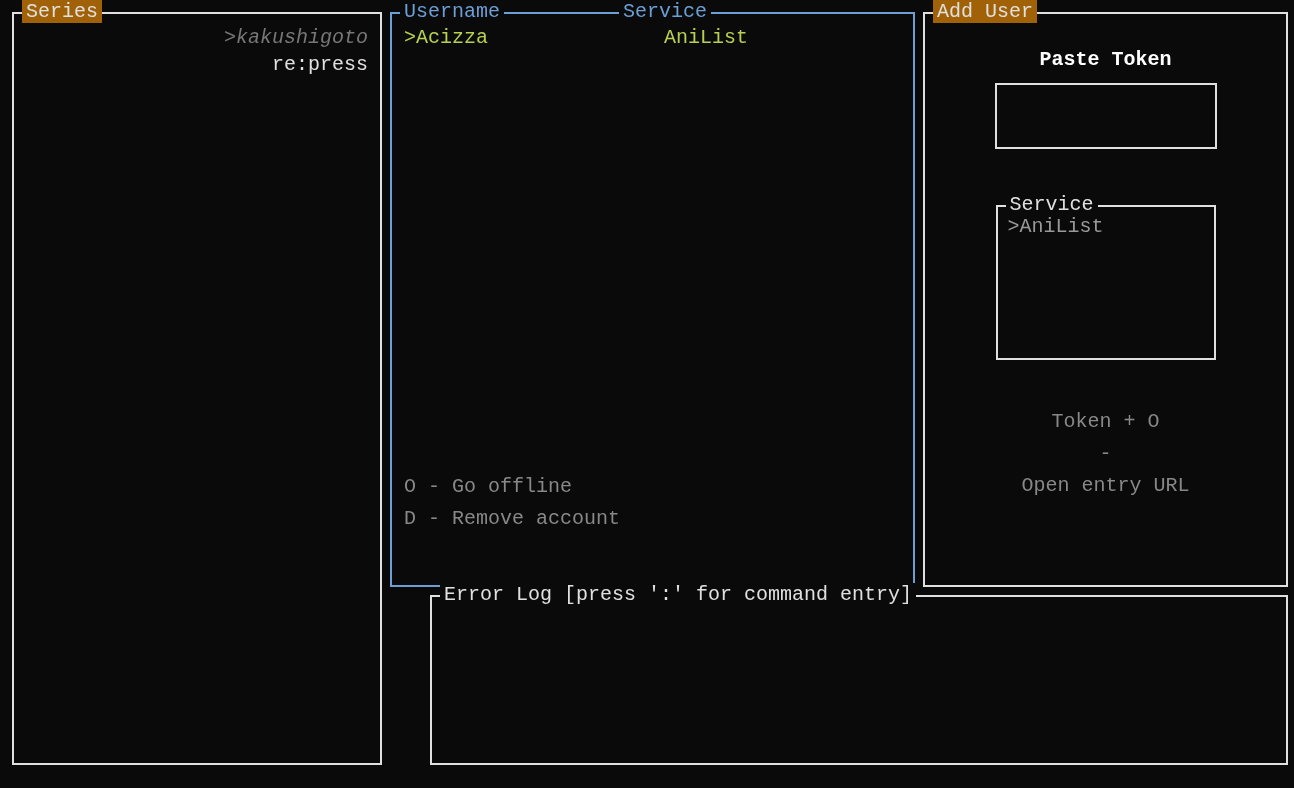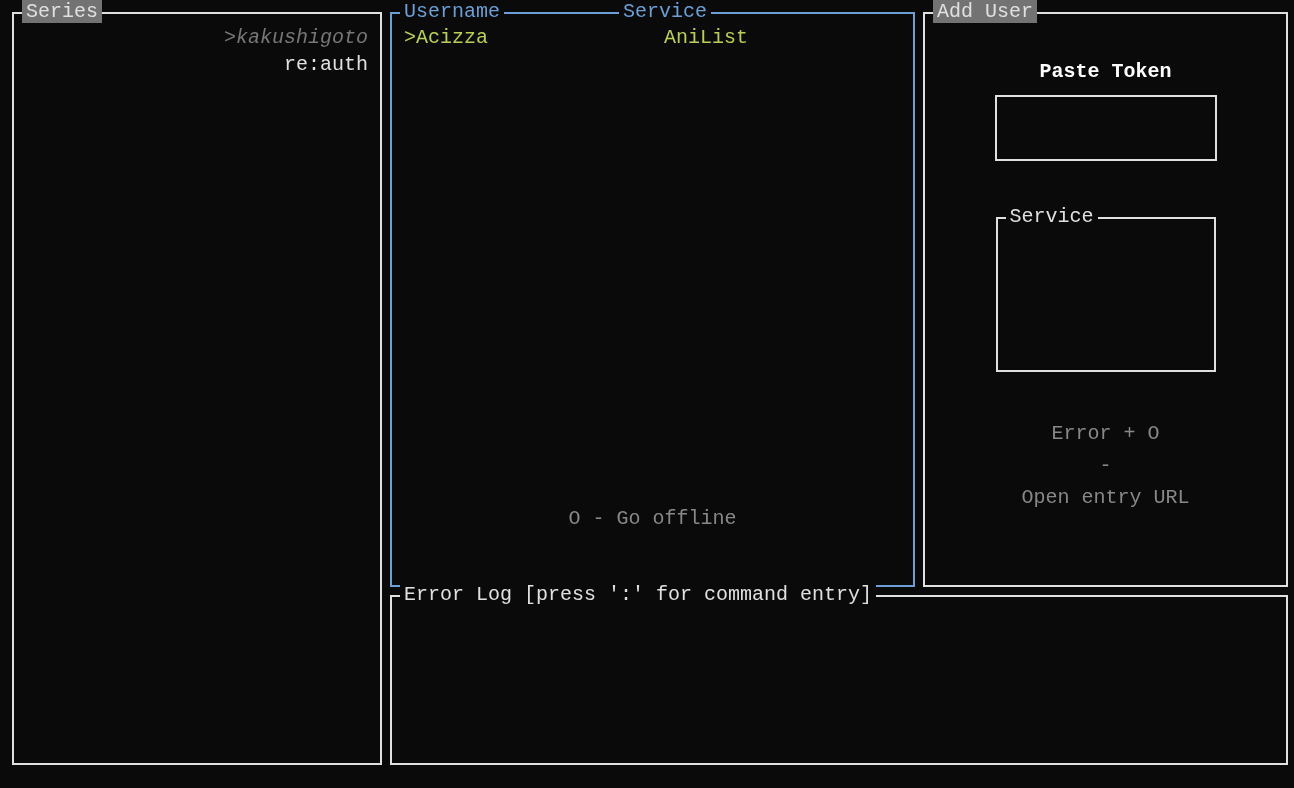--- a/index.html
+++ b/index.html
@@ -29,21 +29,21 @@
       position: relative;
       padding: 10px 12px;
     }
     .panel-blue {
       border-color: #6b9fd6;
     }
     .panel-title {
       position: absolute;
       top: -14px;
       left: 8px;
-      background: #737373;
+      background: #a16207;
       padding: 0 4px;
       font-size: 20px;
     }
     .panel-title-white {
       color: #e0e0e0;
     }
     .panel-dual-title {
       position: absolute;
       top: -14px;
       left: 0;
@@ -74,49 +74,49 @@
     .adduser-panel {
       grid-row: 1;
       grid-column: 3;
       display: flex;
       flex-direction: column;
       align-items: center;
     }
     .errorlog-panel {
       grid-row: 2;
       grid-column: 2 / 4;
+      margin-left: 40px;
     }
     .series-item {
       padding: 2px 0;
       cursor: pointer;
       text-align: right;
     }
     .series-selected {
       color: #777;
       font-style: italic;
     }
     .user-row {
       display: flex;
       padding: 2px 0;
       color: #b8d050;
     }
     .user-row .username {
       width: 260px;
     }
     .hints {
       margin-top: auto;
-      text-align: center;
       color: #888;
       margin-bottom: 40px;
       line-height: 1.6;
     }
     .token-label {
       color: #fff;
       font-weight: bold;
-      margin-top: 36px;
+      margin-top: 24px;
       margin-bottom: 12px;
     }
     .token-input {
       border: 2px solid #e0e0e0;
       background: transparent;
       width: 222px;
       height: 66px;
       color: #e0e0e0;
       font-family: inherit;
       font-size: inherit;
@@ -159,46 +159,48 @@
     }
   </style>
 </head>
 <body>
 
 <div class="container">
 
   <div class="panel series-panel">
     <div class="panel-title panel-title-white">Series</div>
     <div class="series-item series-selected">&gt;<span>kakushigoto</span></div>
-    <div class="series-item">&nbsp;<span>re:auth</span></div>
+    <div class="series-item">&nbsp;<span>re:press</span></div>
   </div>
 
   <div class="panel panel-blue users-panel">
     <div class="panel-dual-title">
       <span class="title-username">Username</span>
       <span class="title-service">Service</span>
     </div>
     <div class="user-row">
       <div class="username">&gt;<span>Acizza</span></div>
       <div class="service">AniList</div>
     </div>
     <div class="hints">
       <div>O - Go offline</div>
+      <div>D - Remove account</div>
     </div>
   </div>
 
   <div class="panel adduser-panel">
     <div class="panel-title panel-title-white">Add User</div>
     <div class="token-label">Paste Token</div>
     <input type="text" class="token-input" value="" style="">
     <div class="service-box">
       <div class="service-box-title">Service</div>
+      <div class="service-option">&gt;<span>AniList</span></div>
     </div>
     <div class="adduser-hints">
-      <div>Error + O</div>
+      <div>Token + O</div>
       <div>-</div>
       <div>Open entry URL</div>
     </div>
   </div>
 
   <div class="panel errorlog-panel">
     <div class="errorlog-title">Error Log [press ':' for command entry]</div>
   </div>
 </div>
 

